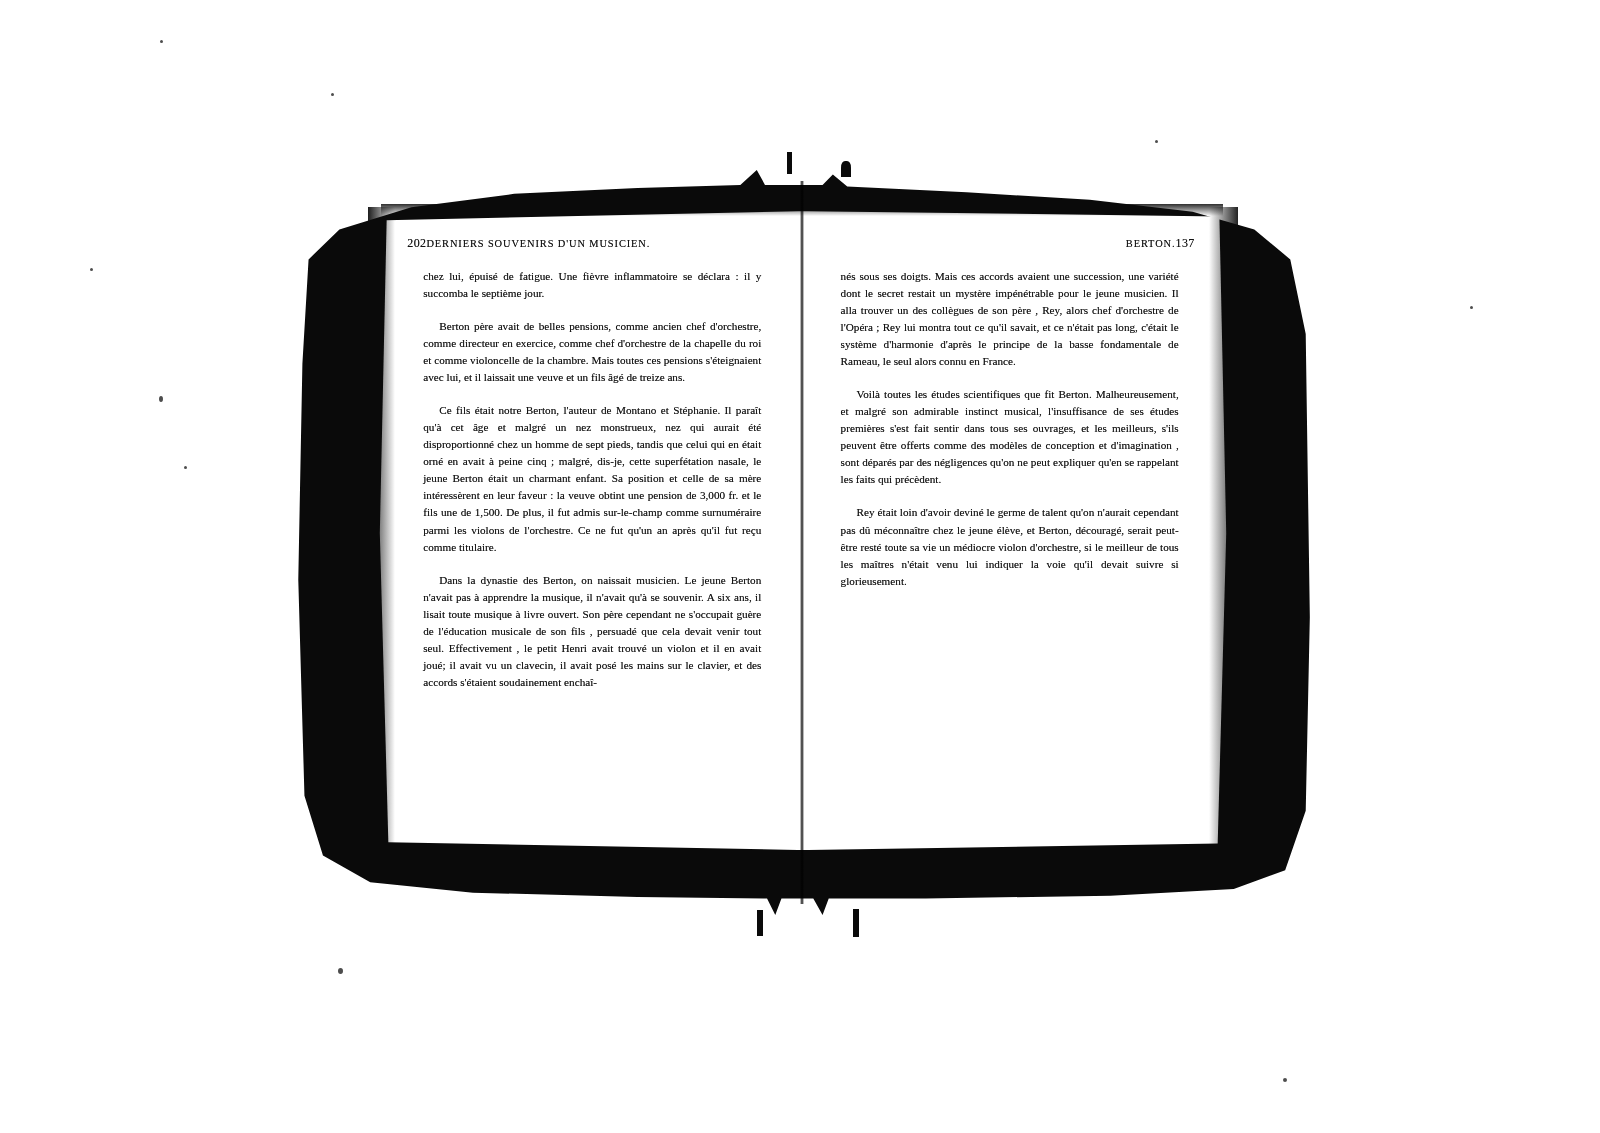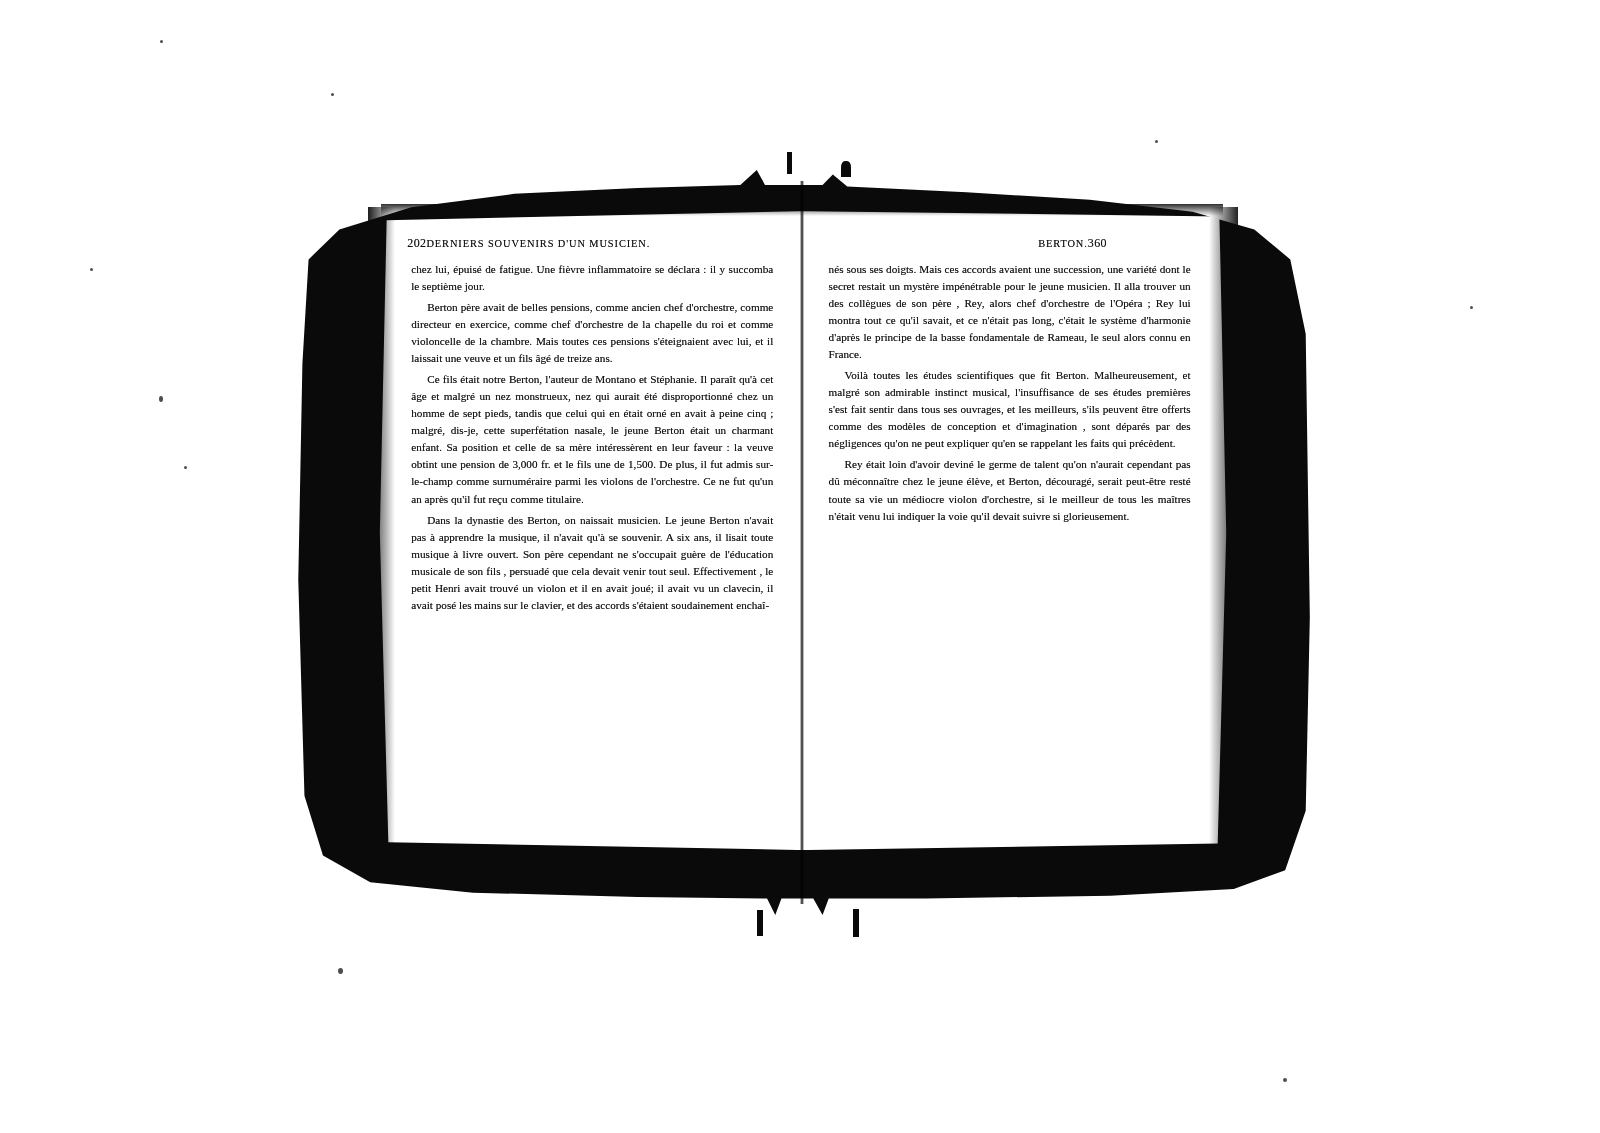--- a/index.html
+++ b/index.html
@@ -119,24 +119,24 @@
     display: flex;
     align-items: baseline;
     font-variant: small-caps;
     letter-spacing: .9px;
     font-size: 10.4px;
     margin-bottom: 9px;
     white-space: nowrap;
   }
   .running-head .folio { font-size: 12px; letter-spacing: .4px; }
   .rh-left .title { }
-  .rh-right { justify-content: center; }
+  .rh-right { justify-content: flex-end; }
   .rh-right .title { margin-left: 34%; }
 
-  p { margin: 4px; text-indent: 0; }
+  p { margin: 16px; text-indent: 0; }
   p.ind { text-indent: 16px; }
   .it { }
 
   
   .page-col { text-shadow: 0 0 .4px rgba(0,0,0,.55); }
 
   
   .bump {
     position: absolute;
     background: #0a0a0a;
@@ -181,21 +181,21 @@
 
     <p>chez lui, épuisé de fatigue. Une fièvre inflammatoire se déclara : il y succomba le septième jour.</p>
     <p class="ind">Berton père avait de belles pensions, comme ancien chef d'orchestre, comme directeur en exercice, comme chef d'orchestre de la chapelle du roi et comme violoncelle de la chambre. Mais toutes ces pensions s'éteignaient avec lui, et il laissait une veuve et un fils âgé de treize ans.</p>
     <p class="ind">Ce fils était notre Berton, l'auteur de <span class="it">Montano et Stéphanie.</span> Il paraît qu'à cet âge et malgré un nez monstrueux, nez qui aurait été disproportionné chez un homme de sept pieds, tandis que celui qui en était orné en avait à peine cinq ; malgré, dis-je, cette superfétation nasale, le jeune Berton était un charmant enfant. Sa position et celle de sa mère intéressèrent en leur faveur : la veuve obtint une pension de 3,000 fr. et le fils une de 1,500. De plus, il fut admis sur-le-champ comme surnuméraire parmi les violons de l'orchestre. Ce ne fut qu'un an après qu'il fut reçu comme titulaire.</p>
     <p class="ind">Dans la dynastie des Berton, on naissait musicien. Le jeune Berton n'avait pas à apprendre la musique, il n'avait qu'à se souvenir. A six ans, il lisait toute musique à livre ouvert. Son père cependant ne s'occupait guère de l'éducation musicale de son fils , persuadé que cela devait venir tout seul. Effectivement , le petit Henri avait trouvé un violon et il en avait joué; il avait vu un clavecin, il avait posé les mains sur le clavier, et des accords s'étaient soudainement enchaî-</p>
   </div>
 
   <div class="page-col page-right">
     <div class="running-head rh-right">
       <span class="title">BERTON.</span>
-      <span class="folio">360</span>
+      <span class="folio">137</span>
     </div>
 
     <p>nés sous ses doigts. Mais ces accords avaient une succession, une variété dont le secret restait un mystère impénétrable pour le jeune musicien. Il alla trouver un des collègues de son père , Rey, alors chef d'orchestre de l'Opéra ; Rey lui montra tout ce qu'il savait, et ce n'était pas long, c'était le système d'harmonie d'après le principe de la basse fondamentale de Rameau, le seul alors connu en France.</p>
     <p class="ind">Voilà toutes les études scientifiques que fit Berton. Malheureusement, et malgré son admirable instinct musical, l'insuffisance de ses études premières s'est fait sentir dans tous ses ouvrages, et les meilleurs, s'ils peuvent être offerts comme des modèles de conception et d'imagination , sont déparés par des négligences qu'on ne peut expliquer qu'en se rappelant les faits qui précèdent.</p>
     <p class="ind">Rey était loin d'avoir deviné le germe de talent qu'on n'aurait cependant pas dû méconnaître chez le jeune élève, et Berton, découragé, serait peut-être resté toute sa vie un médiocre violon d'orchestre, si le meilleur de tous les maîtres n'était venu lui indiquer la voie qu'il devait suivre si glorieusement.</p>
   </div>
 
 </div>
 
 </body></html>

